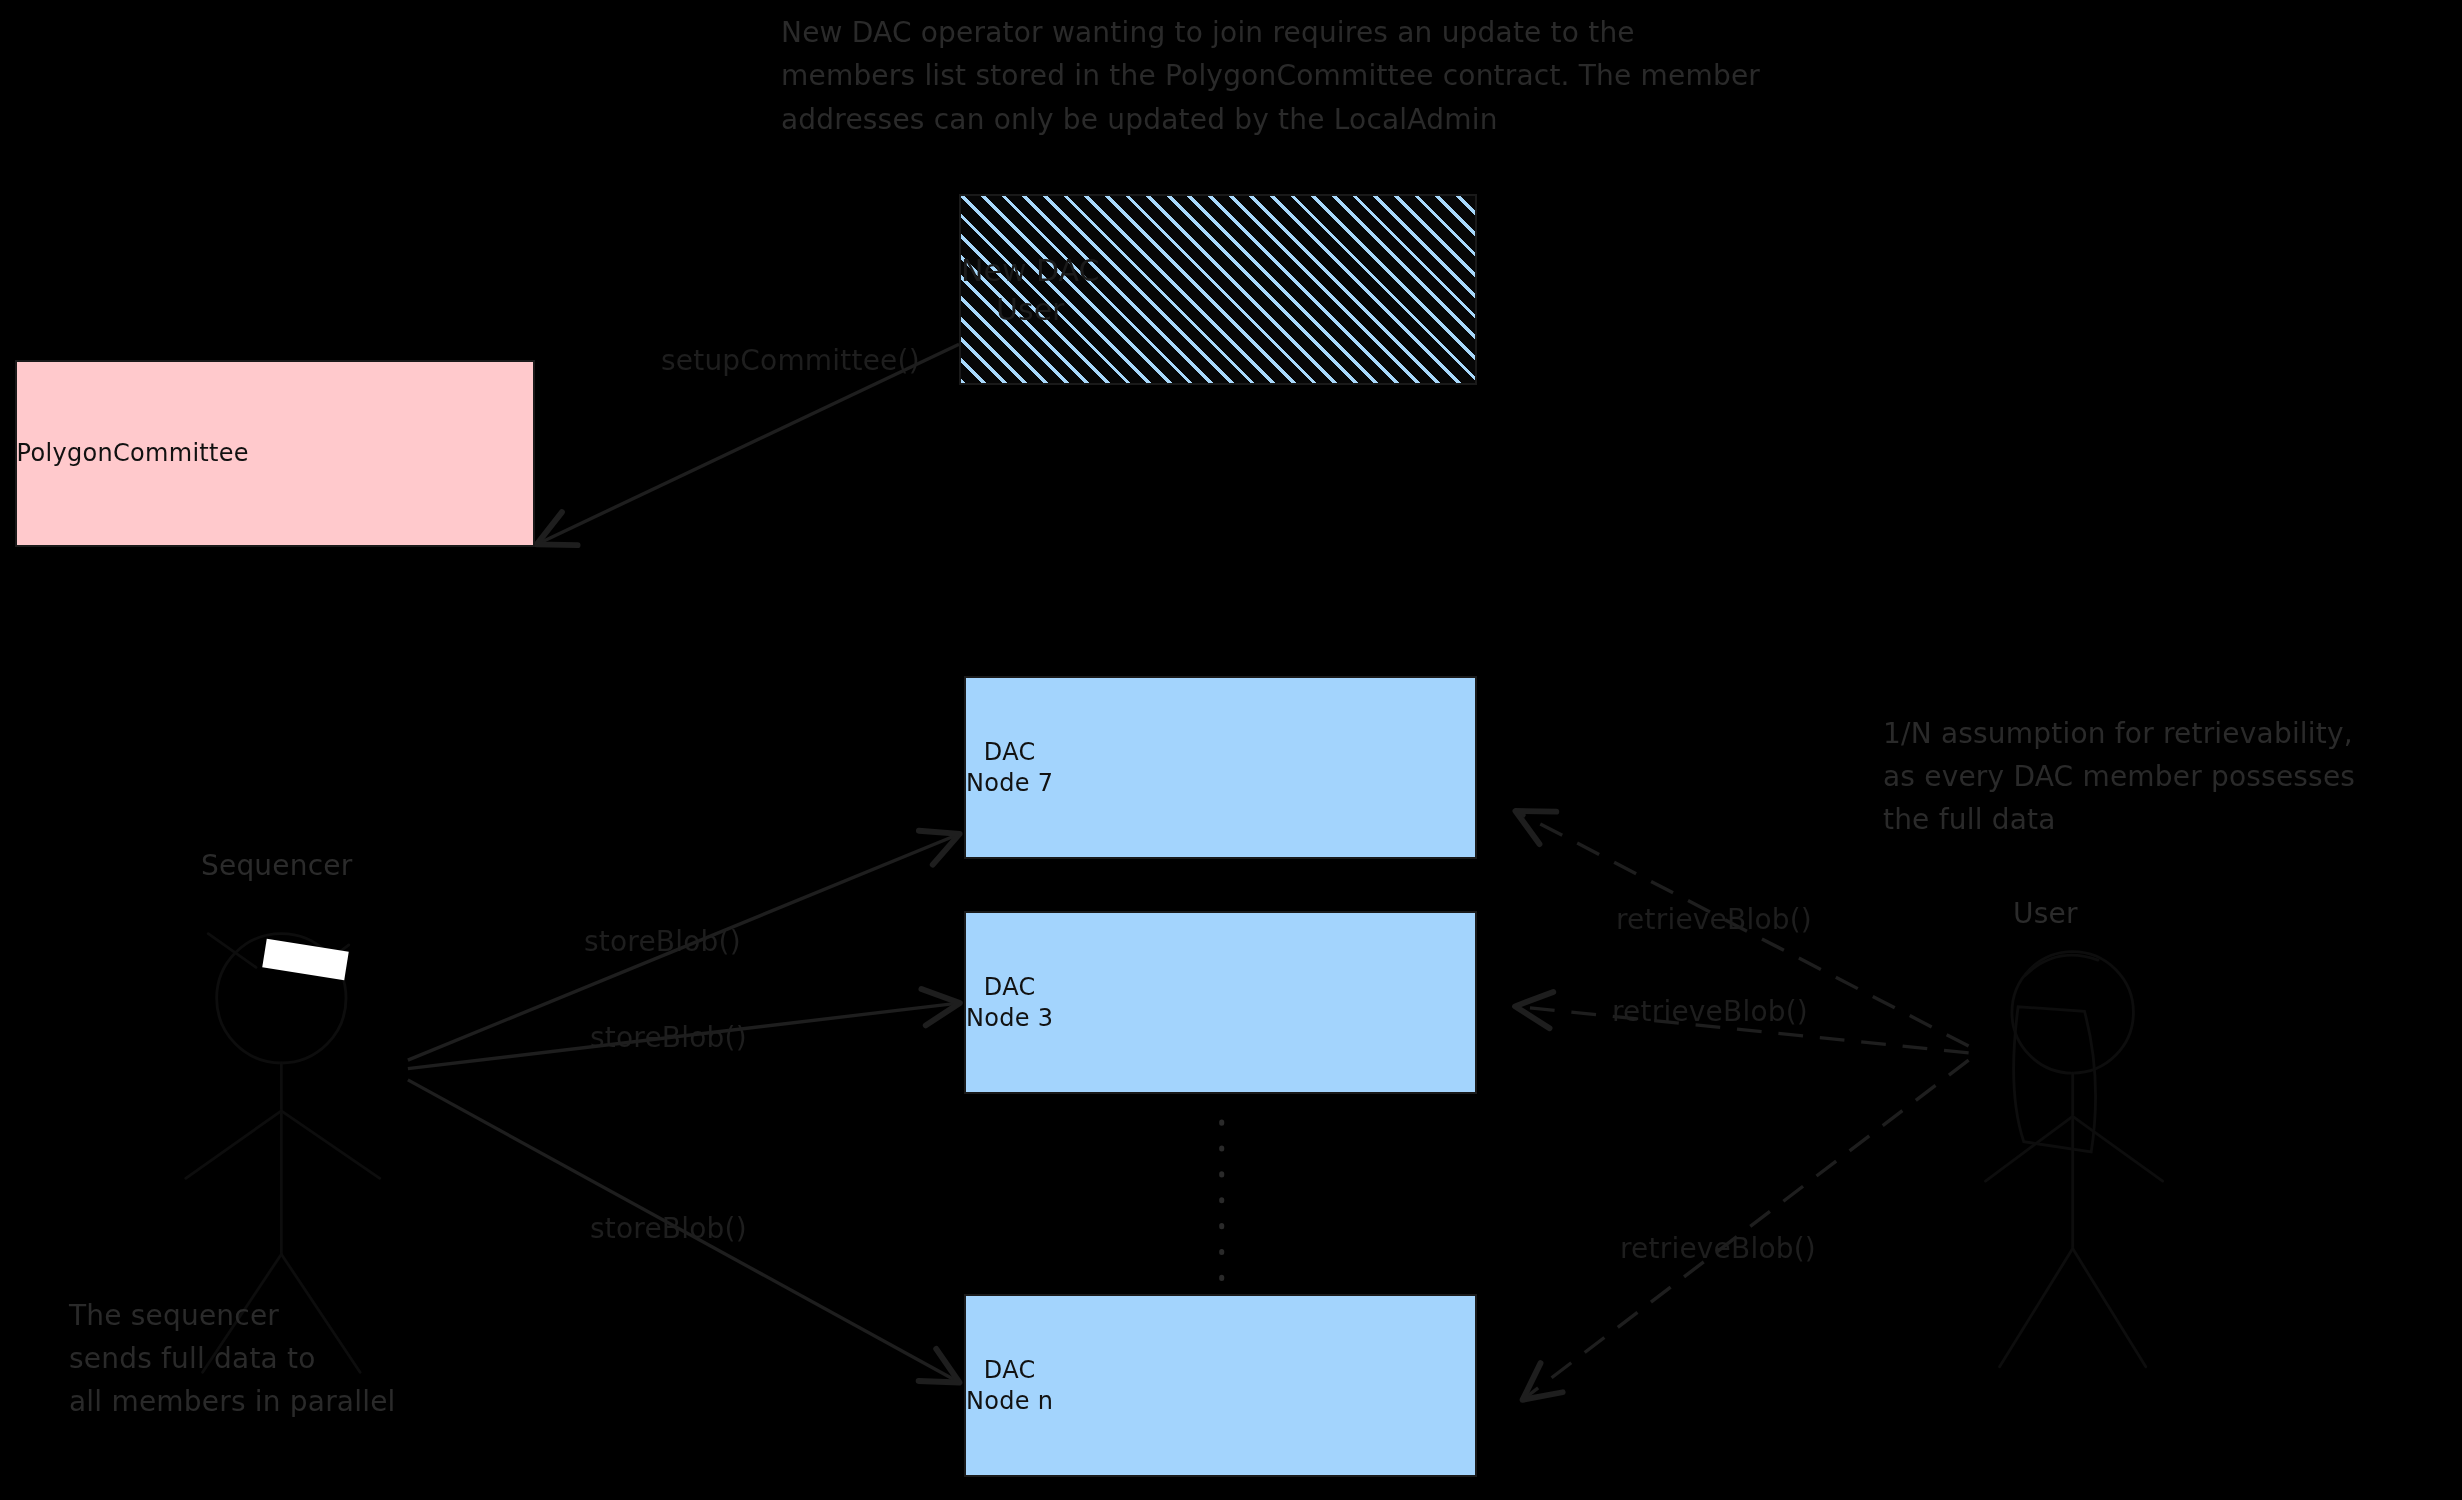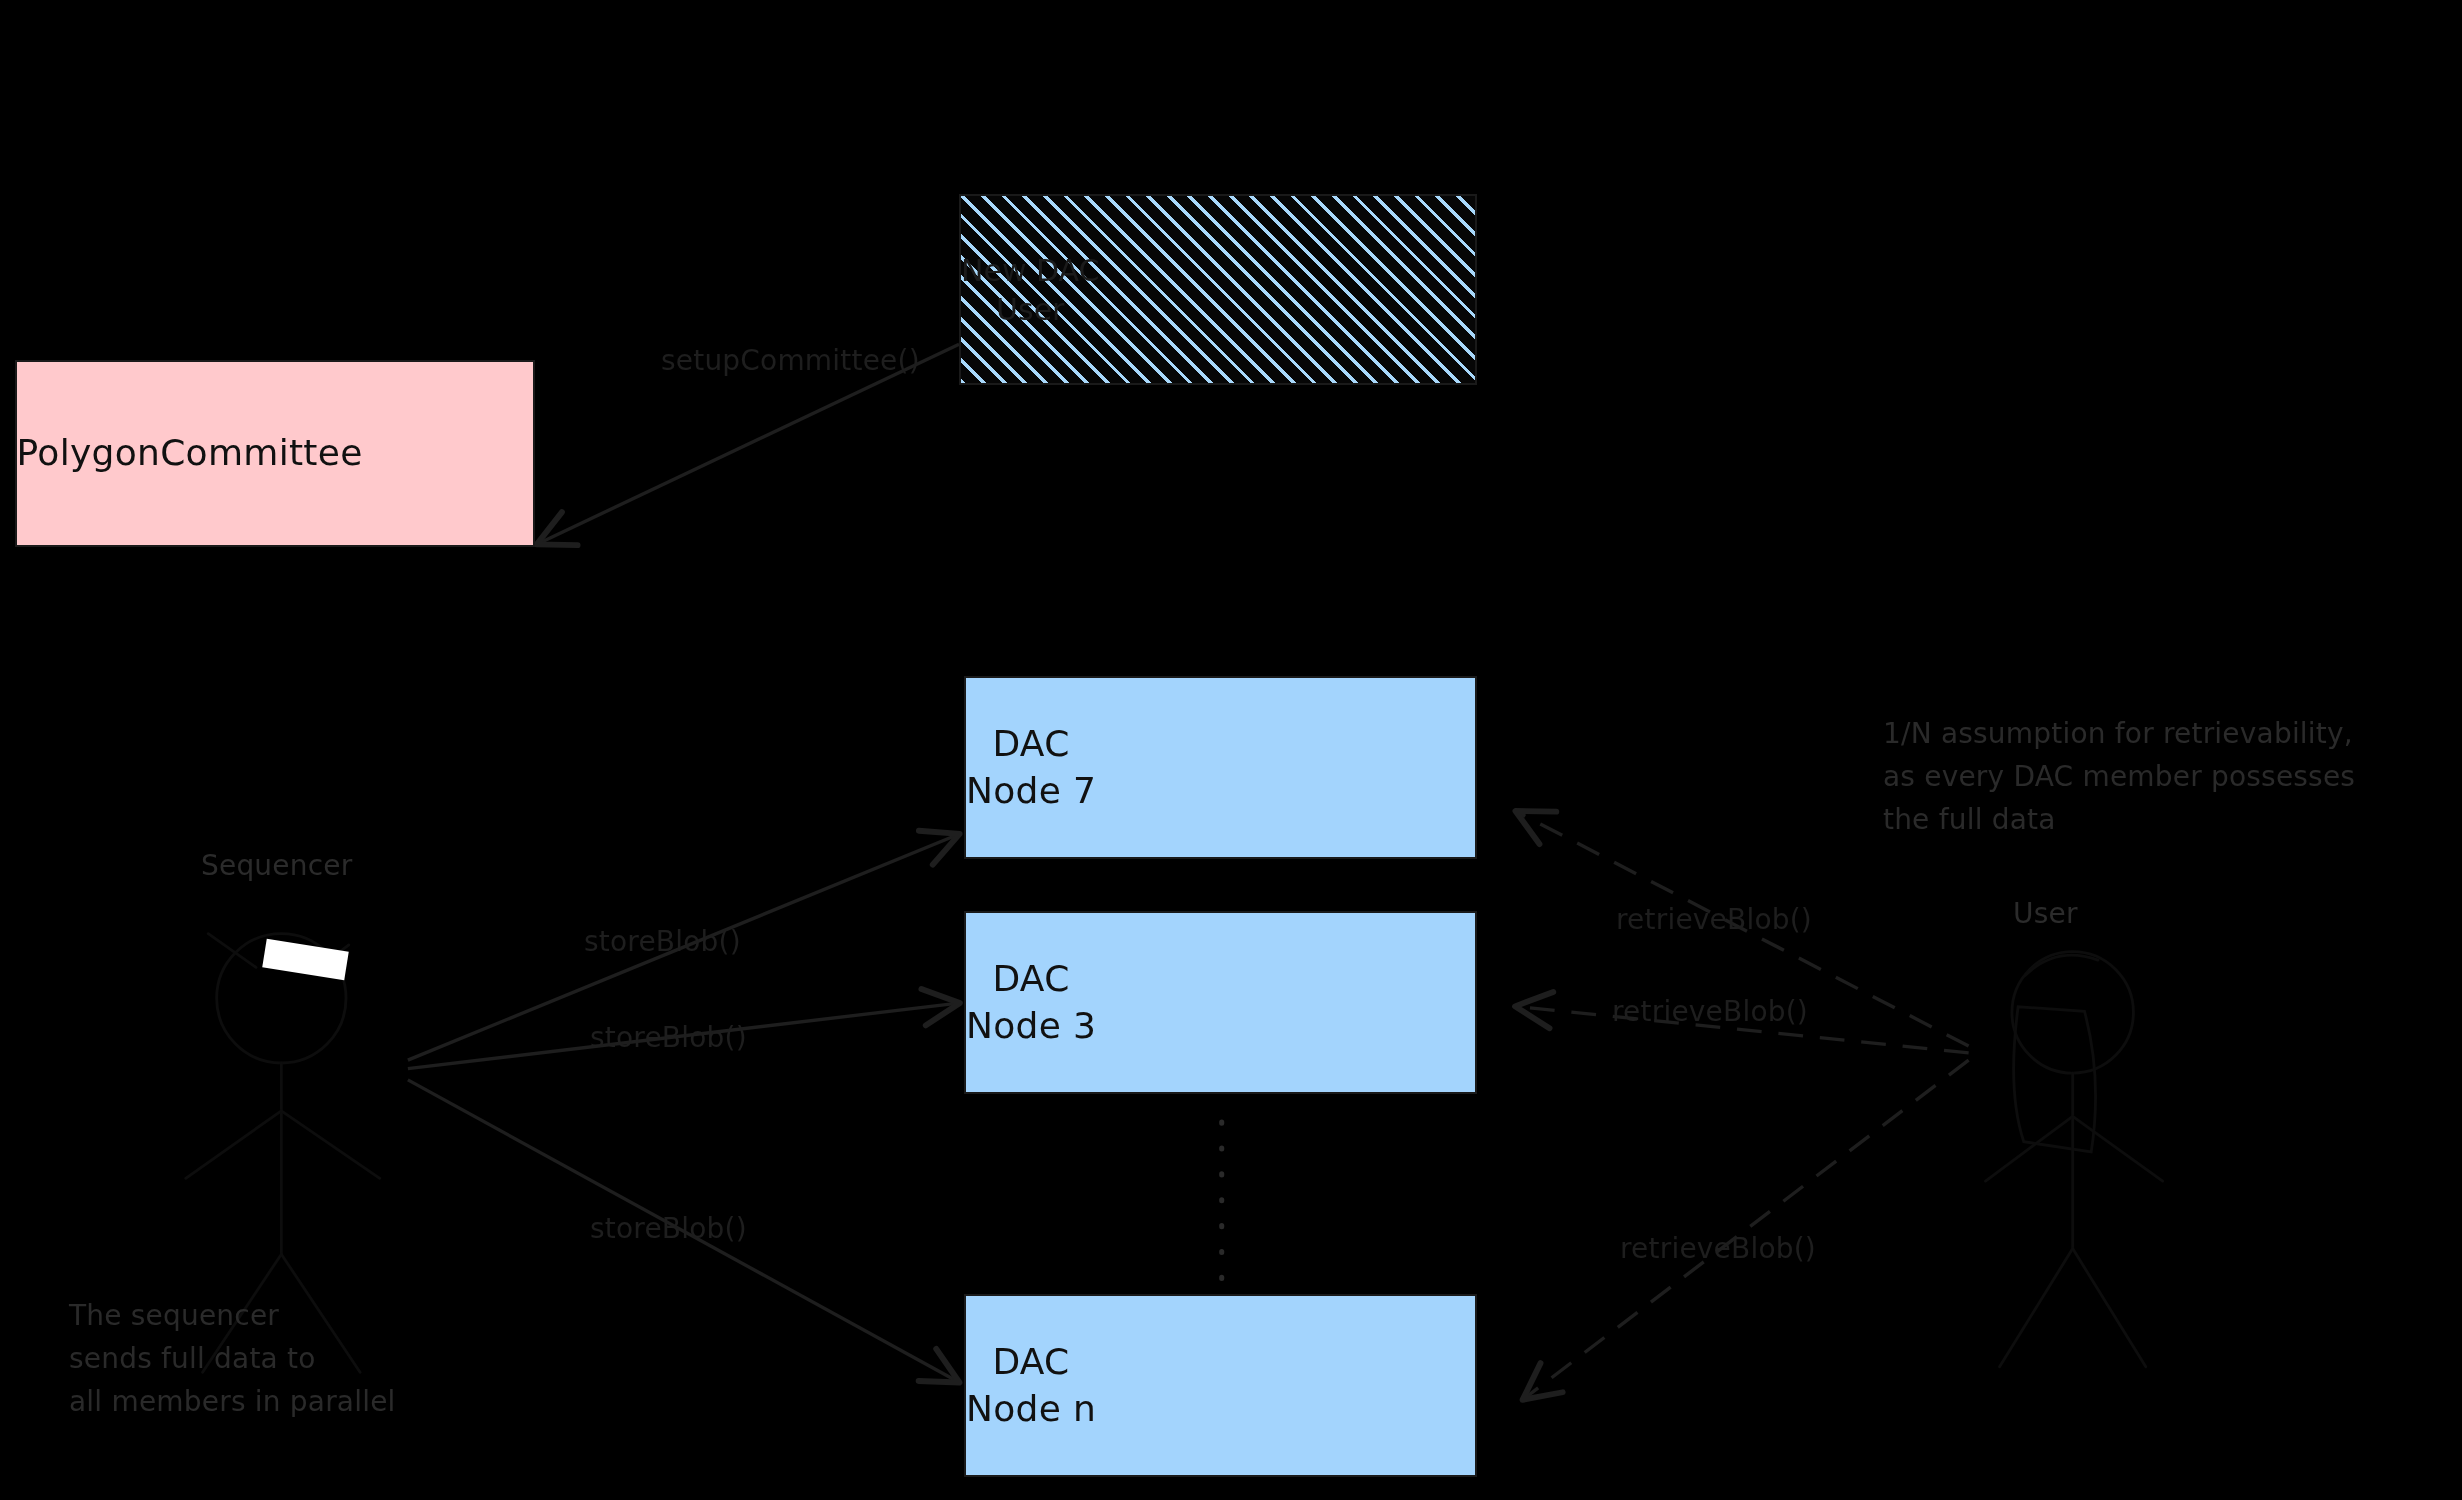--- a/index.html
+++ b/index.html
@@ -31,21 +31,21 @@
     box-sizing: border-box;
     border: 2.8px solid #1a1a1a;
     display: flex;
     flex-direction: column;
     align-items: flex-start;
     justify-content: center;
   }
   .node-label {
     color: #111111;
     font-family: "DejaVu Sans", sans-serif;
-    font-size: 36px;
+    font-size: 24px;
     line-height: 1.28;
     text-align: center;
     letter-spacing: 0.3px;
   }
   .annot {
     position: absolute;
     color: #2a2a2a;
     font-family: "DejaVu Sans", sans-serif;
     font-size: 28px;
     line-height: 1.54;
@@ -184,20 +184,23 @@
 
   <div class="node-box" style="left:964px; top:1294px; width:513px; height:183px; background:#a3d4fd;">
     <div class="node-label">
       <div>DAC</div>
       <div>Node n</div>
     </div>
   </div>
 
   <div class="visor" style="left:264px; top:945px; width:83px; height:29px;"></div>
 
+  <div class="annot" style="left:781px; top:11.3px; width:1159px;">New DAC operator wanting to join requires an update to the
+members list stored in the PolygonCommittee contract. The member
+addresses can only be updated by the LocalAdmin</div>
 
   <div class="annot" style="left:1883px; top:712px; width:574px;">1/N assumption for retrievability,
 as every DAC member possesses
 the full data</div>
 
   <div class="annot" style="left:61px; top:1294px; width:439px;margin-left:8px;">The sequencer
 sends full data to
 all members in parallel</div>
 
   <div class="actor-label" style="left:201px; top:849px;">Sequencer</div>

